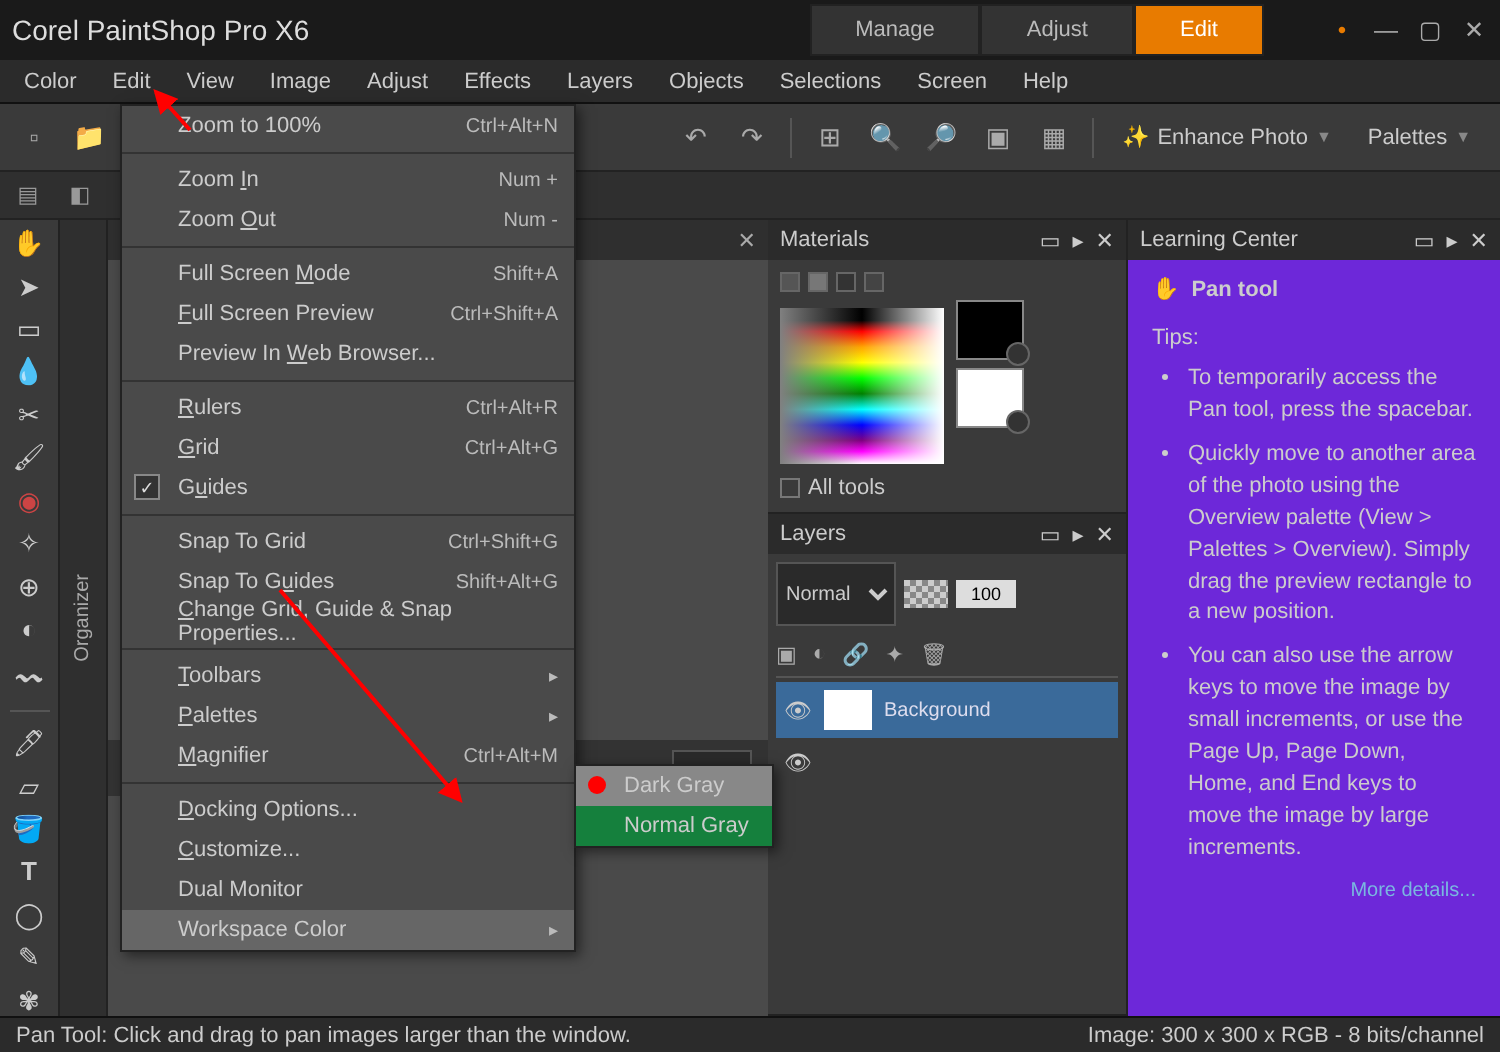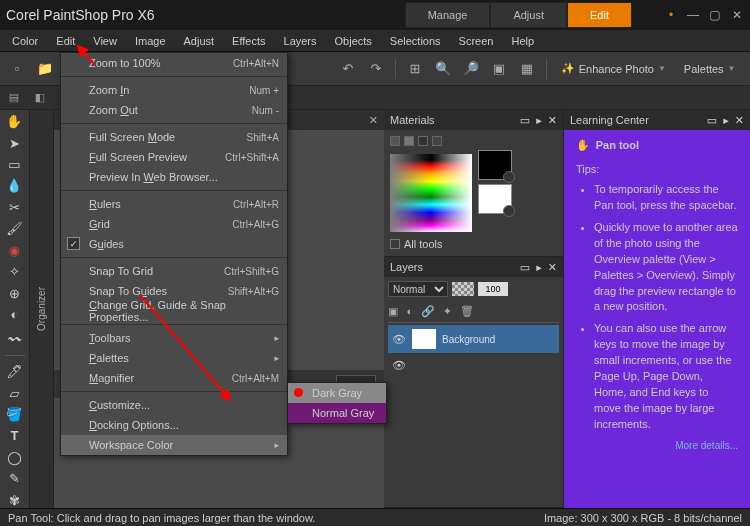--- a/index.html
+++ b/index.html
@@ -45,21 +45,21 @@
 .swatch{width:10px;height:10px;border:1px solid #666}
 .spectrum{width:82px;height:78px;background:linear-gradient(to bottom,#000 0%,#000 8%,red 15%,orange 25%,yellow 35%,lime 45%,green 55%,cyan 65%,blue 75%,purple 85%,magenta 92%,#fff 100%);margin-top:4px;position:relative}
 .spectrum::before{content:"";position:absolute;inset:0;background:linear-gradient(to right,#808080,transparent,#fff)}
 .fgbg{display:flex;flex-direction:column;gap:4px;margin-left:6px}
 .bigswatch{width:34px;height:30px;border:1px solid #888;position:relative}
 .bigswatch .mini{position:absolute;bottom:-4px;right:-4px;width:12px;height:12px;border:1px solid #666;background:#333;border-radius:50%}
 .alltools{display:flex;align-items:center;gap:4px;margin-top:6px;font-size:10px;color:#aaa}
 .alltools .cb{width:10px;height:10px;border:1px solid #777}
 .layers{padding:4px}
 .laymode{display:flex;gap:4px;align-items:center;margin-bottom:4px}
-.laymode select{background:#2a2a2a;border:1px solid #555;color:#ccc;font-size:10px;width:60px;height:16px}
+.laymode select{background:#2a2a2a;border:1px solid #555;color:#ccc;font-size:10px;width:60px;height:32px}
 .opbox{width:30px;height:14px;background:#ddd;color:#000;font-size:9px;display:flex;align-items:center;justify-content:center}
 .layicons{display:flex;gap:8px;padding:4px 0;border-bottom:1px solid #555}
 .layicons span{font-size:11px;color:#aaa}
 .layer{display:flex;align-items:center;gap:6px;padding:4px;background:#3a6a9a;margin-top:2px}
 .layer.dim{background:#3a3a3a}
 .layer .eye{width:14px;font-size:11px}
 .layer .thumb{width:24px;height:20px;background:#fff}
 .layer .lname{font-size:10px;color:#dde}
 .learn{flex:1;background:#6d28d9;padding:0;min-width:180px}
 .learncontent{padding:8px 12px;font-size:10.5px;line-height:1.45;color:#ddd}
@@ -71,21 +71,21 @@
 .statusbar .sr{margin-left:auto}
 
 .menu{position:absolute;top:52px;left:60px;width:228px;background:#4a4a4a;border:1px solid #222;box-shadow:2px 2px 6px rgba(0,0,0,.5);z-index:50}
 .menu .row{display:flex;align-items:center;height:20px;padding:0 8px 0 28px;position:relative;color:#ddd;font-size:11px}
 .menu .row.disabled{color:#777}
 .menu .row.highlight{background:#666}
 .menu .row .sc{margin-left:auto;color:#bbb;font-size:10px}
 .menu .row .arr{margin-left:auto;font-size:9px;color:#bbb}
 .menu .row .chk{position:absolute;left:6px;top:3px;width:13px;height:13px;border:1px solid #888;background:#333;display:flex;align-items:center;justify-content:center;font-size:9px;color:#ddd}
 .menu .sep{height:1px;background:#333;margin:3px 0;padding:0}
-.submenu{position:absolute;top:382px;left:287px;width:100px;background:#701a75;border:1px solid #222;box-shadow:2px 2px 6px rgba(0,0,0,.5);z-index:51}
+.submenu{position:absolute;top:382px;left:287px;width:100px;background:#15803d;border:1px solid #222;box-shadow:2px 2px 6px rgba(0,0,0,.5);z-index:51}
 .submenu .row{display:flex;align-items:center;height:20px;padding:0 8px 0 24px;position:relative;color:#ddd;font-size:11px}
 .submenu .row.sel{background:#888;color:#fff}
 .submenu .row .dot{position:absolute;left:6px;top:5px;width:9px;height:9px;border-radius:50%;background:red}
 
 .arrow{position:absolute;z-index:60;pointer-events:none}
 </style>
 </head>
 <body>
 
 <div class="titlebar">
@@ -355,24 +355,27 @@
     <div class="row">
       <span><u>P</u>alettes</span>
       <span class="arr">▸</span>
     </div>
     <div class="row">
       <span><u>M</u>agnifier</span>
       <span class="sc">Ctrl+Alt+M</span>
     </div>
     <div class="sep"></div>
     <div class="row">
+      <span><u>D</u>ocking Options...</span>
+    </div>
+    <div class="row">
       <span><u>C</u>ustomize...</span>
     </div>
-    <div class="row">
-      <span><u>D</u>ocking Options...</span>
+    <div class="row disabled">
+      <span>Dual Monitor</span>
     </div>
     <div class="row highlight">
       <span>Workspace Color</span>
       <span class="arr">▸</span>
     </div>
   </div>
 
 <div class="submenu">
   <div class="row sel">
     <span class="dot"></span>

